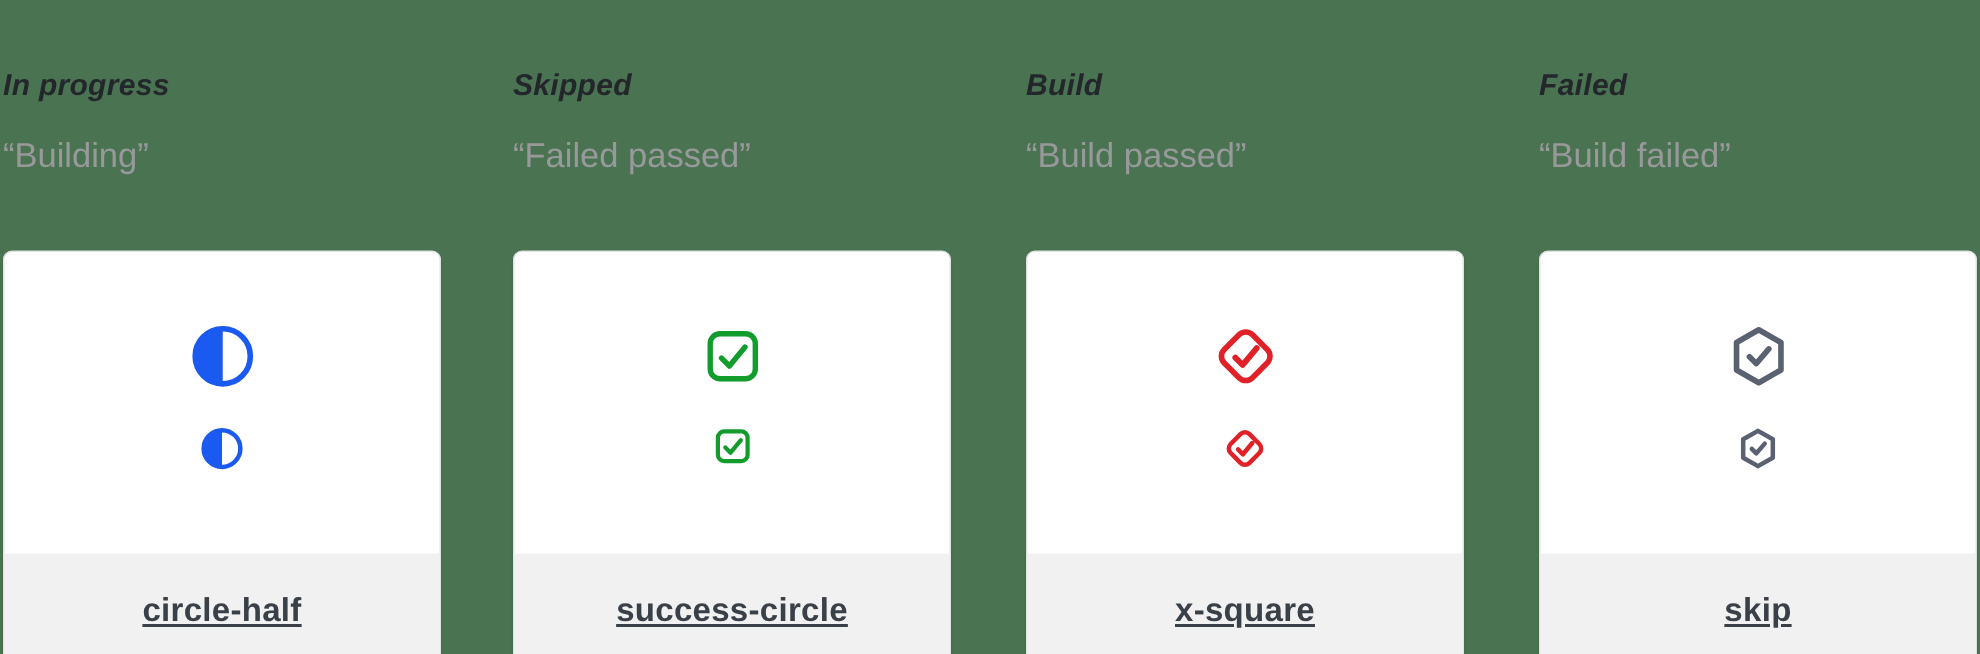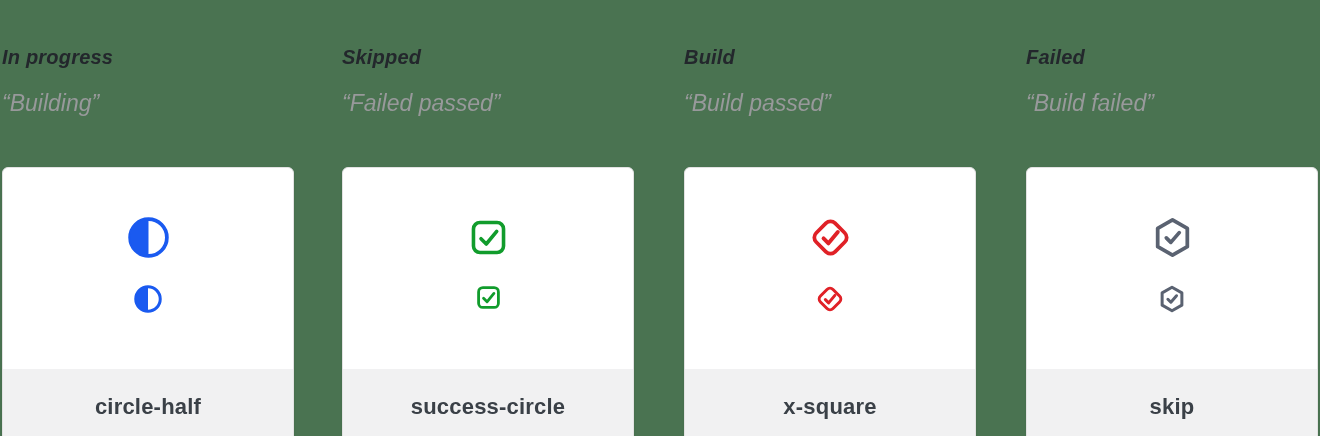--- a/index.html
+++ b/index.html
@@ -15,21 +15,21 @@
   .col-3{left:1026px;}
 
   .title{
     position:absolute;top:40px;left:0;margin:0;
     font-size:20px;line-height:34px;font-weight:800;
     color:#23272c;letter-spacing:.2px;white-space:nowrap;font-style:italic;
   }
   .quote{
     position:absolute;top:90px;left:0;margin:0;
     font-size:23px;line-height:26px;font-weight:500;
-    color:#98999b;white-space:nowrap;font-style:italic;
+    color:#98999b;white-space:nowrap;
   }
 
   .card{
     position:absolute;top:167px;left:0;
     width:290px;height:280px;
     background:#ffffff;border:1px solid #e2e2e2;border-radius:6px;
     box-shadow:0 1px 2px rgba(0,0,0,.10);
     overflow:hidden;
   }
   .icon-area{
@@ -42,21 +42,21 @@
   .icon.sm svg{width:30px;height:30px;margin-top:24px;}
   .col-1 .icon.lg svg{width:41px;height:41px;margin-top:2px;}
   .col-1 .icon.sm svg{width:27px;height:27px;margin-top:26px;}
 
   .card-footer{
     position:absolute;left:0;right:0;top:201px;bottom:0;
     background:#f1f1f2;text-align:center;
   }
   .card-footer span{
     display:inline-block;margin-top:25px;
-    font-size:22px;font-weight:700;color:#3a4047;letter-spacing:.2px;
+    font-size:22px;font-weight:700;color:#3a4047;letter-spacing:.2px;text-decoration:underline;
   }
 </style>
 </head>
 <body>
 
 <section class="col col-0">
   <h2 class="title">In progress</h2>
   <p class="quote">“Building”</p>
   <div class="card">
     <div class="icon-area">

